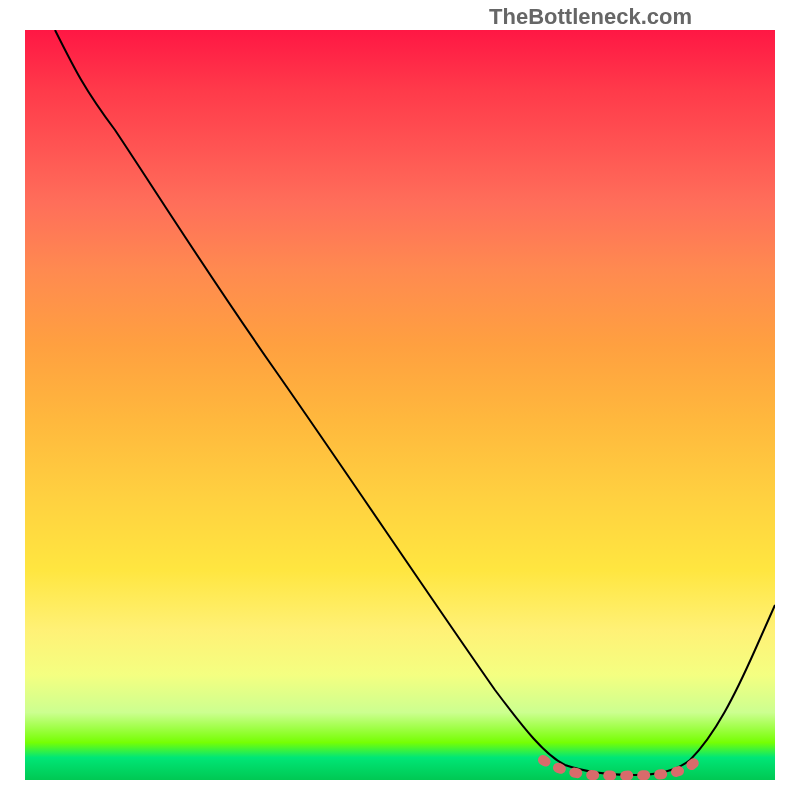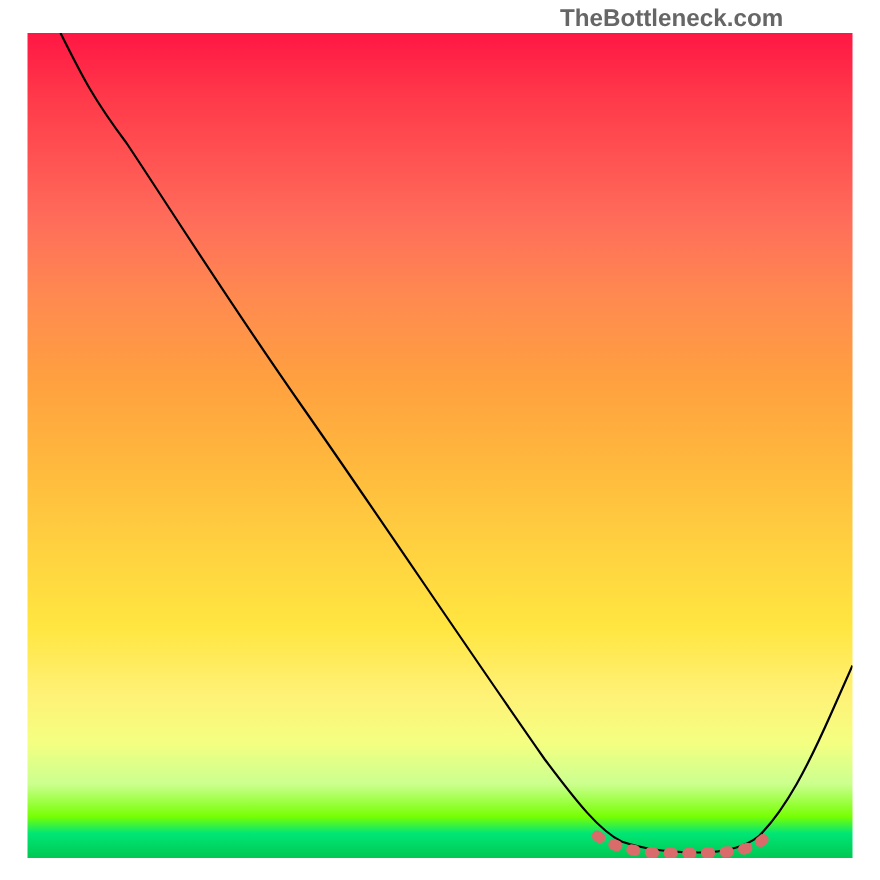--- a/index.html
+++ b/index.html
@@ -7,21 +7,20 @@
       padding: 0;
       width: 800px;
       height: 800px;
       background: #fff;
       overflow: hidden;
     }
     .container {
       position: relative;
       width: 700px;
       height: 800px;
-      padding-left: 20px;
     }
     .watermark {
       position: absolute;
       top: 4px;
       right: 8px;
       font-family: Arial, sans-serif;
       font-size: 22px;
       font-weight: bold;
       color: #666;
       z-index: 10;

